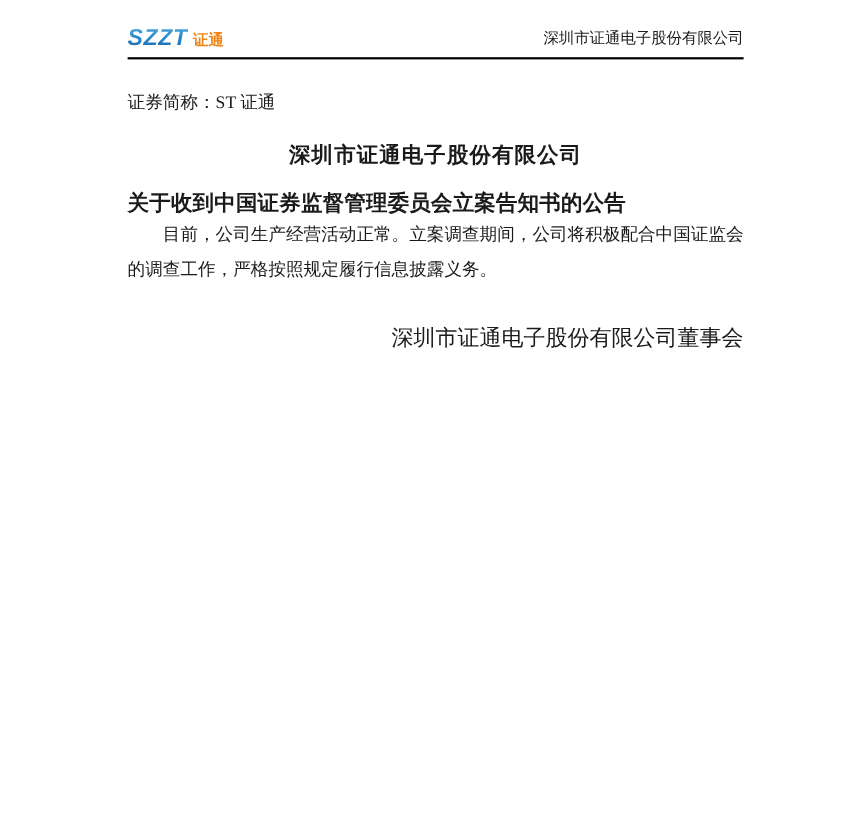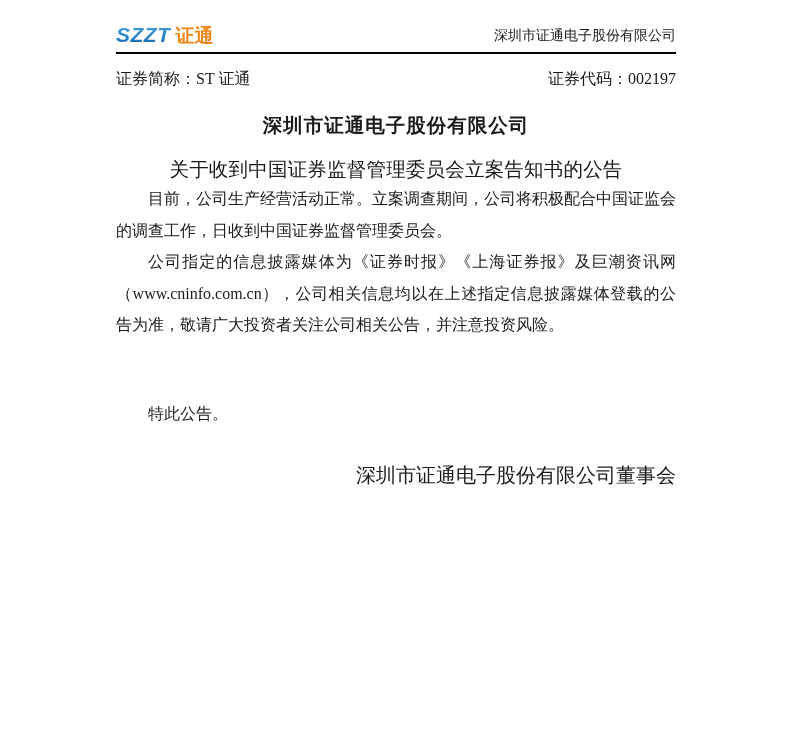--- a/index.html
+++ b/index.html
@@ -41,48 +41,47 @@
     font-style: italic;
     color: #1e85cd;
     background: linear-gradient(180deg, #46a8de 0%, #1268b4 100%);
     -webkit-background-clip: text;
     background-clip: text;
     -webkit-text-fill-color: transparent;
     letter-spacing: 0.5px;
   }
   .logo-cjk {
     color: #f08519;
-    font-size: 19px;
+    font-size: 14px;
   }
   .header-company {
     font-size: 14px;
     line-height: 1;
     padding-bottom: 2px;
   }
   
   .info-row {
     display: flex;
     justify-content: space-between;
-    margin-top: 15px;
+    margin-top: 30px;
     font-size: 16px;
     line-height: 1.2;
   }
   
   .title1 {
     margin: 24px 0 0 0;
     text-align: center;
     font-size: 19.5px;
     font-weight: bold;
     letter-spacing: 1px;
   }
   .title2 {
     margin: 17px 0 0 0;
-    text-align: center;
     font-size: 19.5px;
-    font-weight: normal;
+    font-weight: bold;
     letter-spacing: 0.2px;
   }
   
   p {
     margin: 0;
     font-size: 16px;
     line-height: 31.5px;
     text-align: justify;
     text-indent: 2em;
   }
@@ -108,27 +107,24 @@
   <div class="header">
     <div class="logo">
       <span class="logo-latin">SZZT</span>
       <span class="logo-cjk">证通</span>
     </div>
     <div class="header-company">深圳市证通电子股份有限公司</div>
   </div>
 
   <div class="info-row">
     <span>证券简称：ST 证通</span>
-    <span>证券代码：002197</span>
   </div>
 
   <div class="title1">深圳市证通电子股份有限公司</div>
   <div class="title2">关于收到中国证券监督管理委员会立案告知书的公告</div>
 
 
-  <p class="body-2">目前，公司生产经营活动正常。立案调查期间，公司将积极配合中国证监会的调查工作，日收到中国证券监督管理委员会。</p>
-  <p class="body-3">公司指定的信息披露媒体为《证券时报》《上海证券报》及巨潮资讯网（www.cninfo.com.cn），公司相关信息均以在上述指定信息披露媒体登载的公告为准，敬请广大投资者关注公司相关公告，并注意投资风险。</p>
+  <p class="body-2">目前，公司生产经营活动正常。立案调查期间，公司将积极配合中国证监会的调查工作，严格按照规定履行信息披露义务。</p>
 
-  <p class="closing">特此公告。</p>
 
   <div class="signature">深圳市证通电子股份有限公司董事会</div>
 
 </div>
 
 </body></html>

